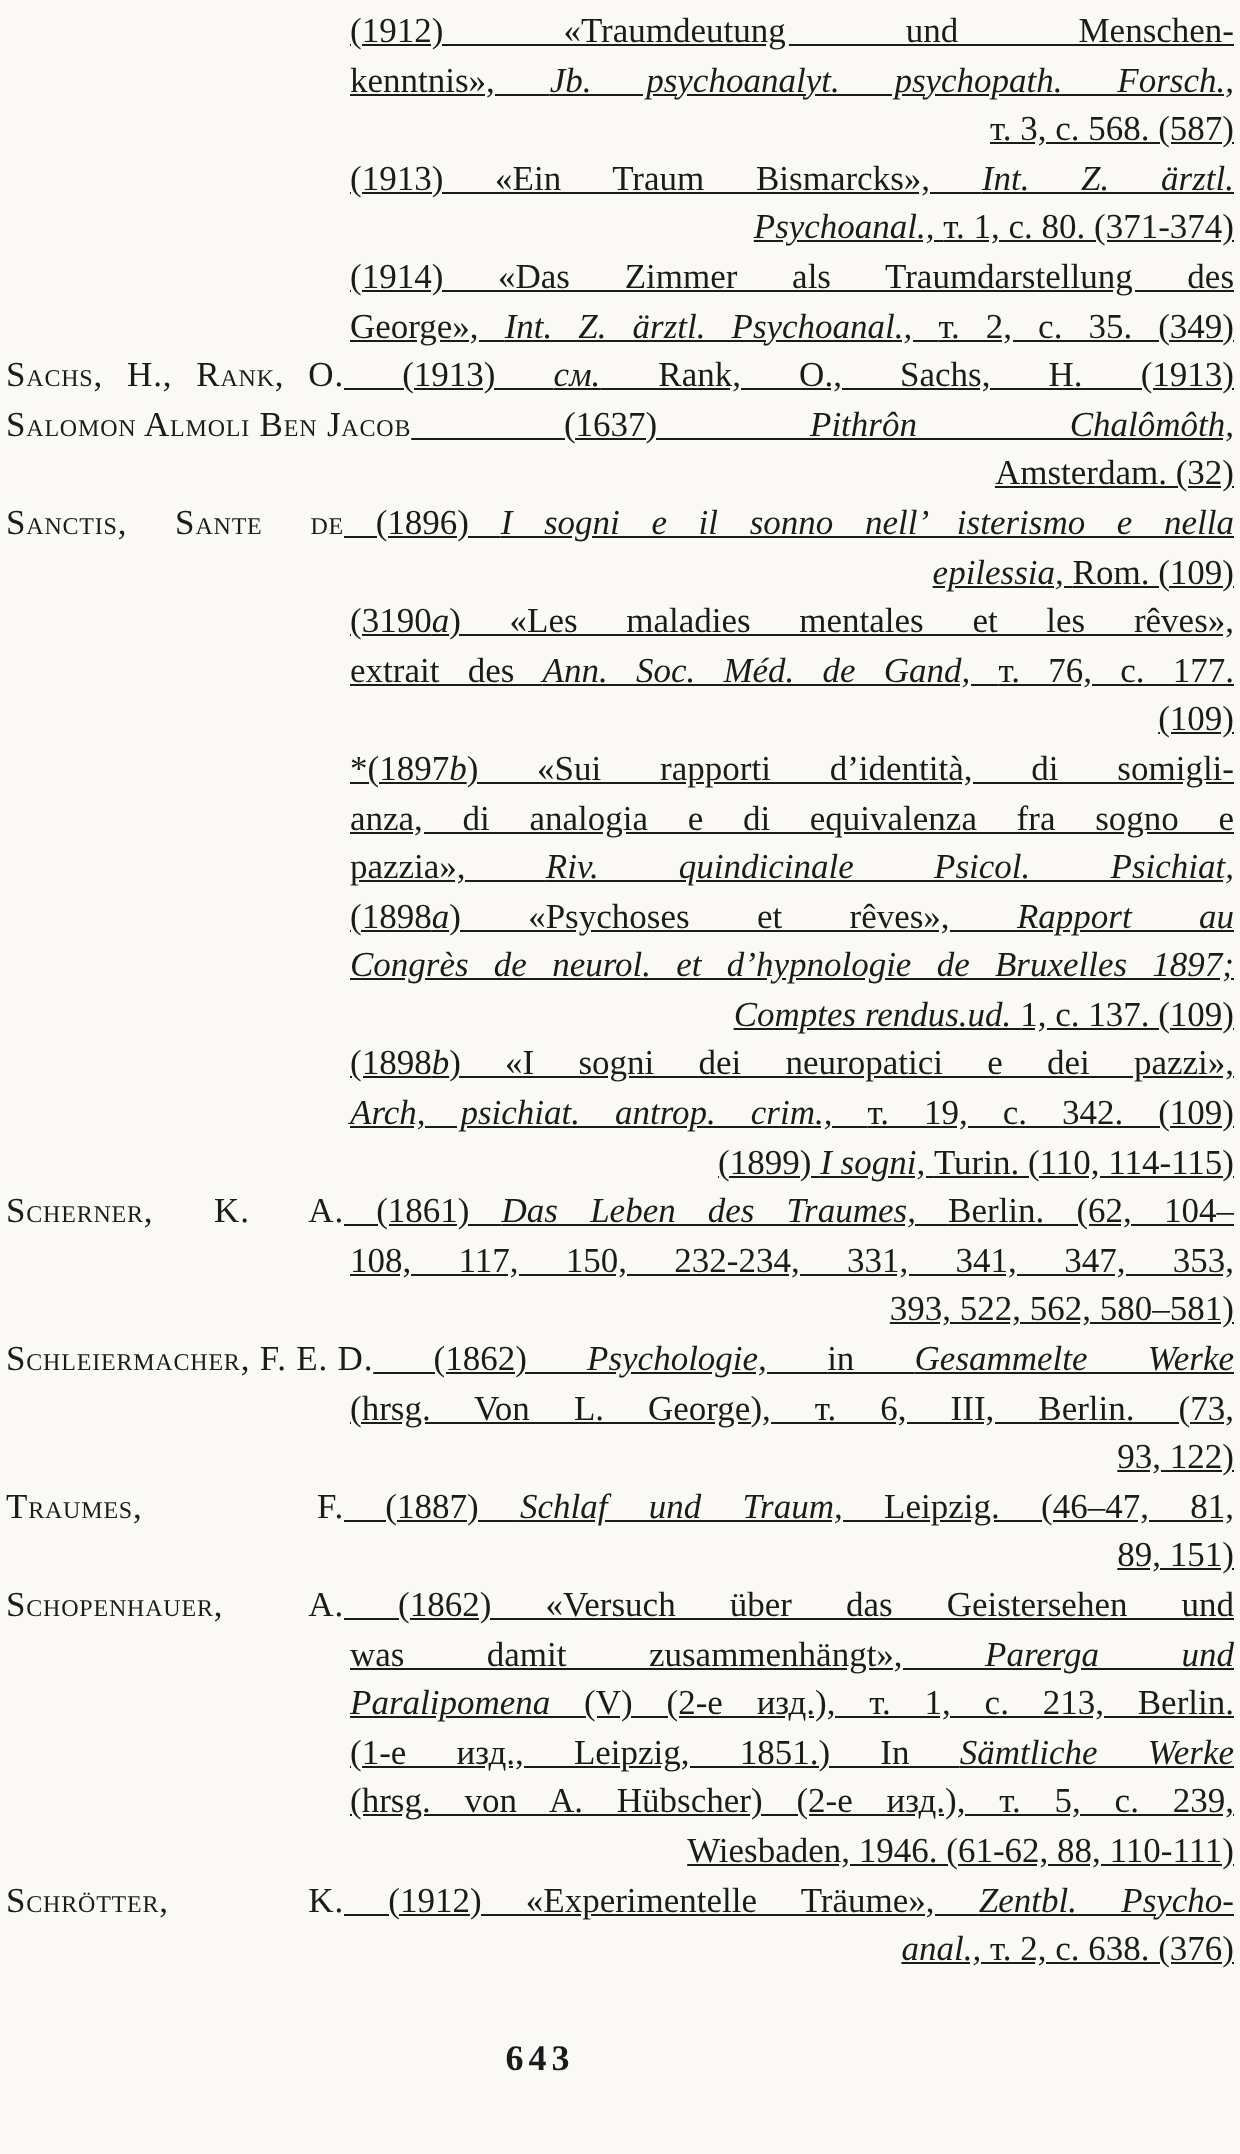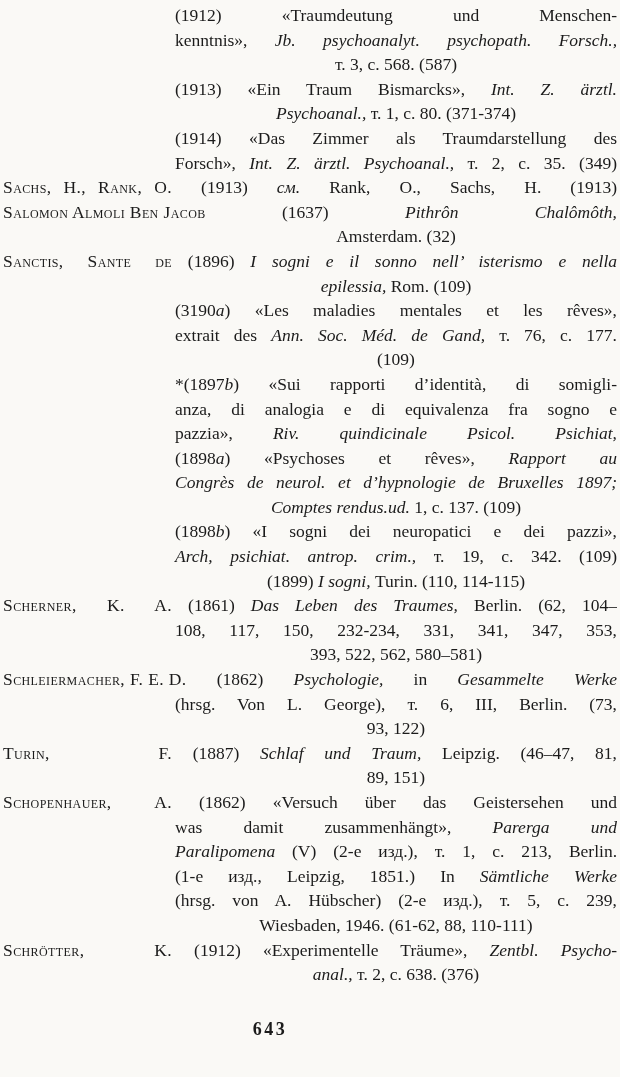--- a/index.html
+++ b/index.html
@@ -15,26 +15,27 @@
     background: #faf9f6;
     color: #1b1b1b;
     font-family: "Liberation Serif", "DejaVu Serif", serif;
     font-size: 17.5px;
     line-height: 24.6px;
     padding: 3px 3px 0 3px;
     overflow: hidden;
   }
   .text-block {
     width: 614px;
+    text-decoration: underline;
   }
   .line {
     height: 24.6px;
     overflow: hidden;
     white-space: normal;
-    text-align: center;
+    text-align: right;
   }
   .line.indent {
     padding-left: 172px;
   }
   .line.justify {
     text-align: justify;
     text-align-last: justify;
   }
   .seg-roman { font-style: normal; }
   .seg-italic { font-style: italic; }
@@ -59,21 +60,21 @@
 
 <div class="page">
   <div class="text-block" id="text-block">
       <div class="entry">
         <div class="line indent justify"><span class="seg-roman">(1912) «Traumdeutung und Menschen-</span></div>
         <div class="line indent justify"><span class="seg-roman">kenntnis», </span><span class="seg-italic">Jb. psychoanalyt. psychopath. Forsch.,</span></div>
         <div class="line indent"><span class="seg-roman">т. 3, с. 568. (587)</span></div>
         <div class="line indent justify"><span class="seg-roman">(1913) «Ein Traum Bismarcks», </span><span class="seg-italic">Int. Z. ärztl.</span></div>
         <div class="line indent"><span class="seg-italic">Psychoanal., </span><span class="seg-roman">т. 1, с. 80. (371-374)</span></div>
         <div class="line indent justify"><span class="seg-roman">(1914) «Das Zimmer als Traumdarstellung des</span></div>
-        <div class="line indent justify"><span class="seg-roman">Forsch», </span><span class="seg-italic">Int. Z. ärztl. Psychoanal., </span><span class="seg-roman">т. 2, с. 35. (349)</span></div>
+        <div class="line indent justify"><span class="seg-roman">George», </span><span class="seg-italic">Int. Z. ärztl. Psychoanal., </span><span class="seg-roman">т. 2, с. 35. (349)</span></div>
       </div>
       <div class="entry">
         <div class="line justify"><span class="seg-author">Sachs, H., Rank, O.</span><span class="seg-roman"> (1913) </span><span class="seg-italic">см.</span><span class="seg-roman"> Rank, O., Sachs, H. (1913)</span></div>
       </div>
       <div class="entry">
         <div class="line justify"><span class="seg-author">Salomon Almoli Ben Jacob</span><span class="seg-roman"> (1637) </span><span class="seg-italic">Pithrôn Chalômôth,</span></div>
         <div class="line indent"><span class="seg-roman">Amsterdam. (32)</span></div>
       </div>
       <div class="entry">
         <div class="line justify"><span class="seg-author">Sanctis, Sante de</span><span class="seg-roman"> (1896) </span><span class="seg-italic">I sogni e il sonno nell’ isterismo e nella</span></div>
@@ -95,21 +96,21 @@
         <div class="line justify"><span class="seg-author">Scherner, K. A.</span><span class="seg-roman"> (1861) </span><span class="seg-italic">Das Leben des Traumes, </span><span class="seg-roman">Berlin. (62, 104–</span></div>
         <div class="line indent justify"><span class="seg-roman">108, 117, 150, 232-234, 331, 341, 347, 353,</span></div>
         <div class="line indent"><span class="seg-roman">393, 522, 562, 580–581)</span></div>
       </div>
       <div class="entry">
         <div class="line justify"><span class="seg-author">Schleiermacher, F. E. D.</span><span class="seg-roman"> (1862) </span><span class="seg-italic">Psychologie, </span><span class="seg-roman">in </span><span class="seg-italic">Gesammelte Werke</span></div>
         <div class="line indent justify"><span class="seg-roman">(hrsg. Von L. George), т. 6, III, Berlin. (73,</span></div>
         <div class="line indent"><span class="seg-roman">93, 122)</span></div>
       </div>
       <div class="entry">
-        <div class="line justify"><span class="seg-author">Turin, F.</span><span class="seg-roman"> (1887) </span><span class="seg-italic">Schlaf und Traum, </span><span class="seg-roman">Leipzig. (46–47, 81,</span></div>
+        <div class="line justify"><span class="seg-author">Traumes, F.</span><span class="seg-roman"> (1887) </span><span class="seg-italic">Schlaf und Traum, </span><span class="seg-roman">Leipzig. (46–47, 81,</span></div>
         <div class="line indent"><span class="seg-roman">89, 151)</span></div>
       </div>
       <div class="entry">
         <div class="line justify"><span class="seg-author">Schopenhauer, A.</span><span class="seg-roman"> (1862) «Versuch über das Geistersehen und</span></div>
         <div class="line indent justify"><span class="seg-roman">was damit zusammenhängt», </span><span class="seg-italic">Parerga und</span></div>
         <div class="line indent justify"><span class="seg-italic">Paralipomena </span><span class="seg-roman">(V) (2-е изд.), т. 1, с. 213, Berlin.</span></div>
         <div class="line indent justify"><span class="seg-roman">(1-е изд., Leipzig, 1851.) In </span><span class="seg-italic">Sämtliche Werke</span></div>
         <div class="line indent justify"><span class="seg-roman">(hrsg. von A. Hübscher) (2-е изд.), т. 5, с. 239,</span></div>
         <div class="line indent"><span class="seg-roman">Wiesbaden, 1946. (61-62, 88, 110-111)</span></div>
       </div>

